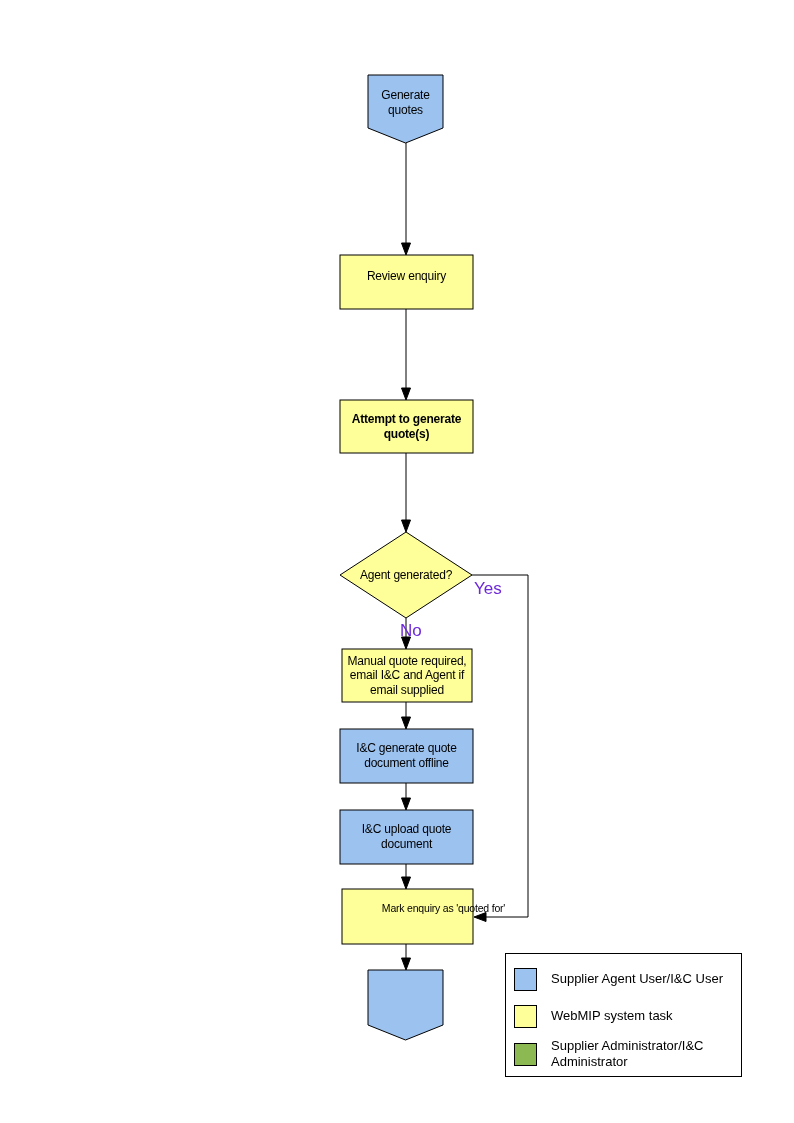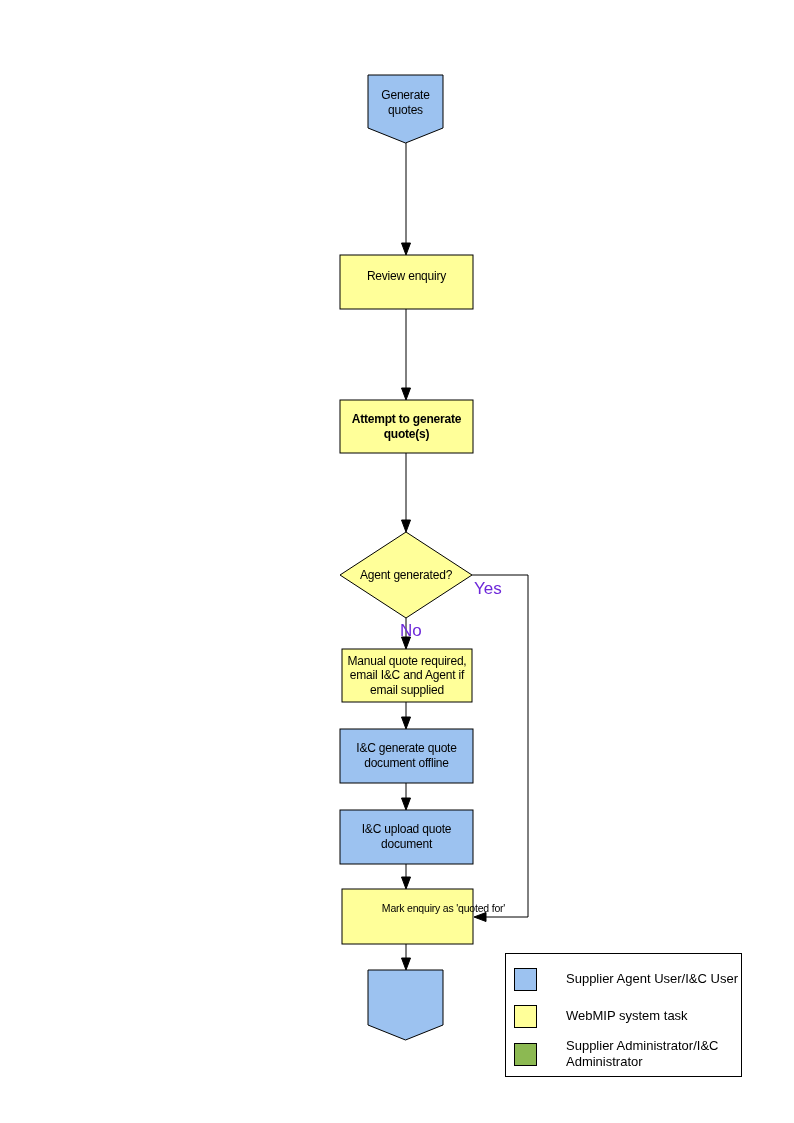--- a/index.html
+++ b/index.html
@@ -51,21 +51,20 @@
     height: 124px;
     border: 1px solid #000000;
     background: #ffffff;
     box-sizing: border-box;
   }
   .legend-item {
     position: absolute;
     left: 8px;
     display: flex;
     align-items: center;
-    gap: 15px;
   }
   .legend-item .swatch {
     flex: 0 0 auto;
     display: block;
   }
   .legend-item .legend-text {
     margin-left: 14px;
     font-size: 13px;
     line-height: 1.25;
     width: 190px;

